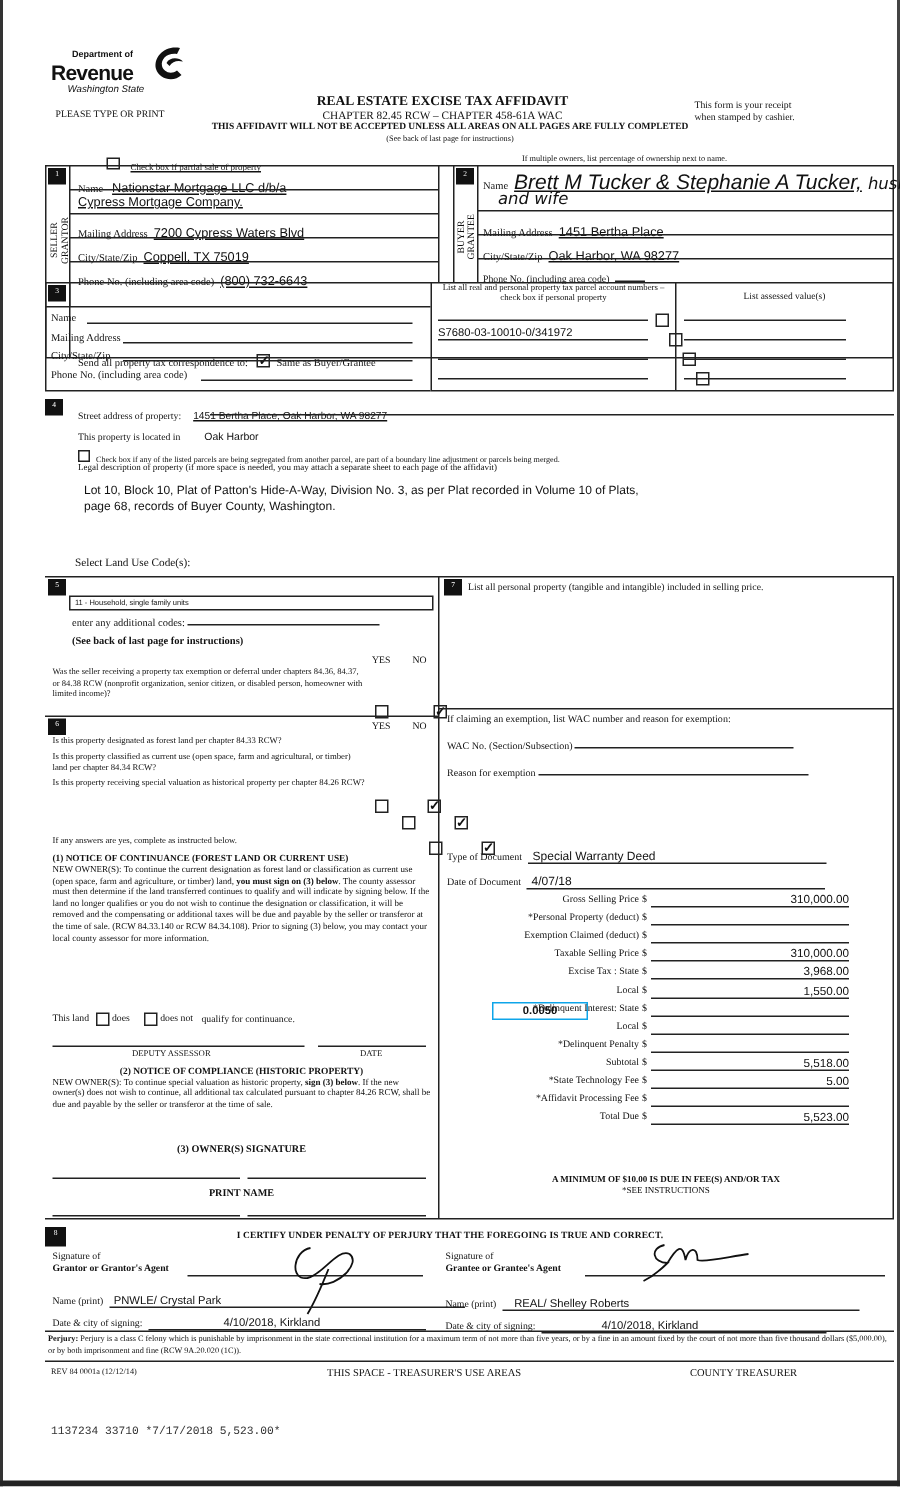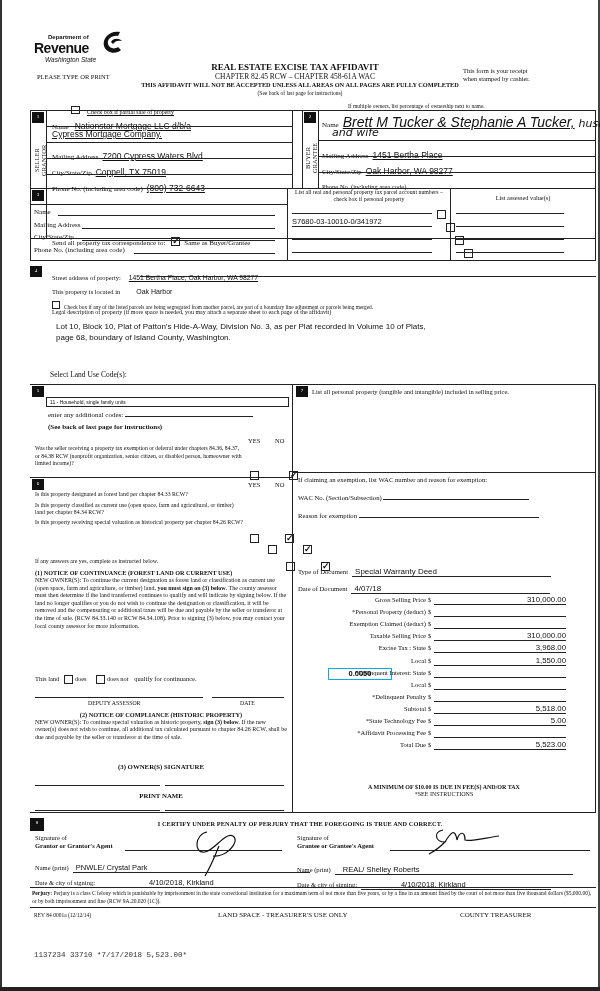--- a/index.html
+++ b/index.html
@@ -164,21 +164,21 @@
 <div class="abs" style="left:52px;top:280px;white-space:nowrap;">
   <span class="serif lbl" style="font-size:6.5px;">This property is located in</span>
   <span class="fill" style="font-size:7px;margin-left:12px;">Oak Harbor</span>
 </div>
 <div class="abs" style="left:52px;top:295px;white-space:nowrap;">
   <span class="box" style="width:8px;height:8px;"></span>
   <span class="serif" style="font-size:5.4px;">Check box if any of the listed parcels are being segregated from another parcel, are part of a boundary line adjustment or parcels being merged.</span>
 </div>
 <div class="abs serif" style="left:52px;top:309px;font-size:6px;white-space:nowrap;">Legal description of property (if more space is needed, you may attach a separate sheet to each page of the affidavit)</div>
 <div class="abs fill" style="left:56px;top:322px;font-size:8px;white-space:nowrap;">Lot 10, Block 10, Plat of Patton's Hide-A-Way, Division No. 3, as per Plat recorded in Volume 10 of Plats,</div>
-<div class="abs fill" style="left:56px;top:333px;font-size:8px;white-space:nowrap;">page 68, boundary of Island County, Washington.</div>
+<div class="abs fill" style="left:56px;top:333px;font-size:8px;white-space:nowrap;">page 68, records of Buyer County, Washington.</div>
 
 
 <div class="abs hline" style="left:30px;top:384px;width:566px;"></div>
 <div class="abs vline" style="left:292px;top:384px;height:428px;"></div>
 <div class="abs vline" style="left:595px;top:384px;height:428px;"></div>
 <div class="abs hline" style="left:30px;top:812px;width:566px;"></div>
 
 
 <div class="abs secnum" style="left:32px;top:386px;">5</div>
 <div class="abs serif" style="left:50px;top:370px;font-size:7.5px;">Select Land Use Code(s):</div>
@@ -335,18 +335,18 @@
 </div>
 
 <div class="abs hline" style="left:30px;top:887px;width:566px;"></div>
 <div class="abs serif" style="left:32px;top:890px;width:560px;font-size:5.5px;line-height:7.5px;">
   <b>Perjury:</b><span> Perjury is a class C felony which is punishable by imprisonment in the state correctional institution for a maximum term of not more than five years, or by a fine in an amount fixed by the court of not more than five thousand dollars ($5,000.00), or by both imprisonment and fine (RCW 9A.20.020 (1C)).</span>
 </div>
 <div class="abs hline" style="left:30px;top:907px;width:566px;"></div>
 
 
 <div class="abs serif" style="left:34px;top:912px;font-size:5.5px;">REV 84 0001a (12/12/14)</div>
-<div class="abs serif" style="left:218px;top:911px;font-size:7px;">LAND SPACE - TREASURER'S USE ONLY</div>
+<div class="abs serif" style="left:218px;top:911px;font-size:7px;">THIS SPACE - TREASURER'S USE AREAS</div>
 <div class="abs serif" style="left:460px;top:911px;font-size:7px;">COUNTY TREASURER</div>
 <div class="abs mono" style="left:34px;top:951px;font-size:7.5px;color:#333;">1137234 33710 *7/17/2018 5,523.00*</div>
 
 
 
 
 </body></html>

